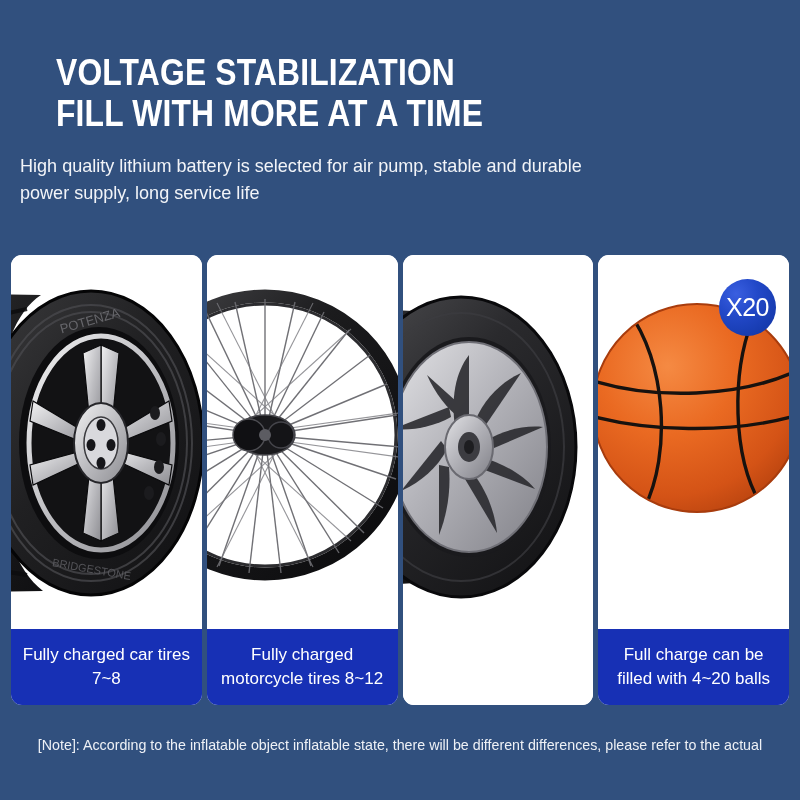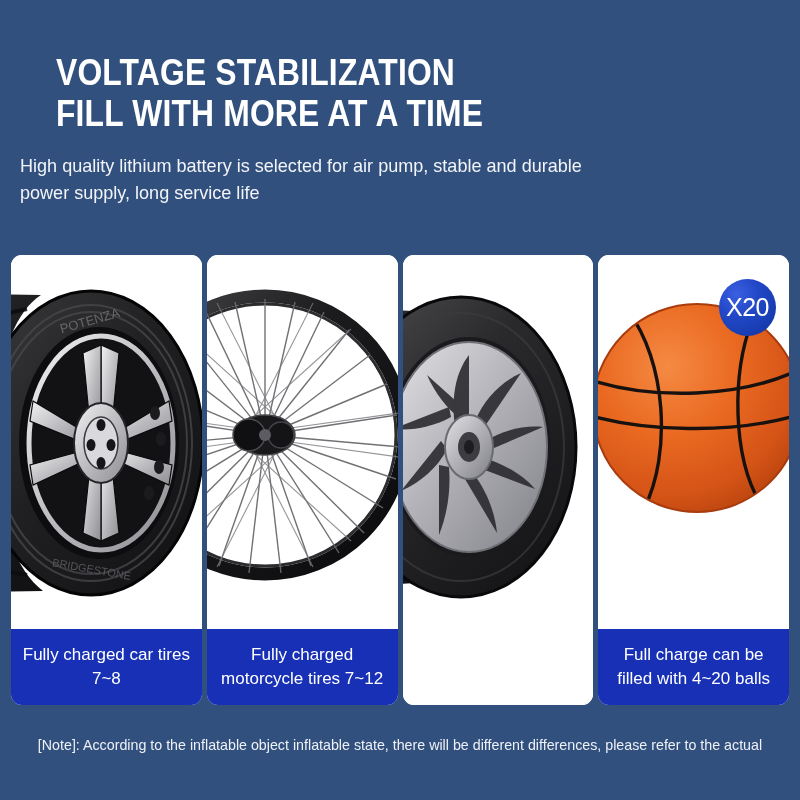--- a/index.html
+++ b/index.html
@@ -277,21 +277,21 @@
           <line x1="168" y1="156" x2="284" y2="172"></line>
         </g>
 
         <ellipse cx="150" cy="150" rx="30" ry="20" fill="#19191c"></ellipse>
         <ellipse cx="150" cy="150" rx="30" ry="20" fill="none" stroke="#45454a" stroke-width="1.5"></ellipse>
         <circle cx="134" cy="150" r="16" fill="#101013" stroke="#4d4d52" stroke-width="1.5"></circle>
         <circle cx="166" cy="150" r="13" fill="#141417" stroke="#44444a" stroke-width="1.5"></circle>
         <circle cx="150" cy="150" r="6" fill="#5c5c62"></circle>
       </svg>
     </div>
-    <div class="caption">Fully charged motorcycle tires 7~12</div>
+    <div class="caption">Fully charged motorcycle tires 8~12</div>
   </div>
 
   <div class="card">
     <div class="card-media">
       <svg class="art art-tire-bike" viewBox="0 0 280 330">
         <defs>
           <linearGradient id="rubber3" x1="0.1" y1="0" x2="0.9" y2="1">
             <stop offset="0%" stop-color="#4a4a4d"></stop>
             <stop offset="35%" stop-color="#2a2a2d"></stop>
             <stop offset="100%" stop-color="#121214"></stop>

